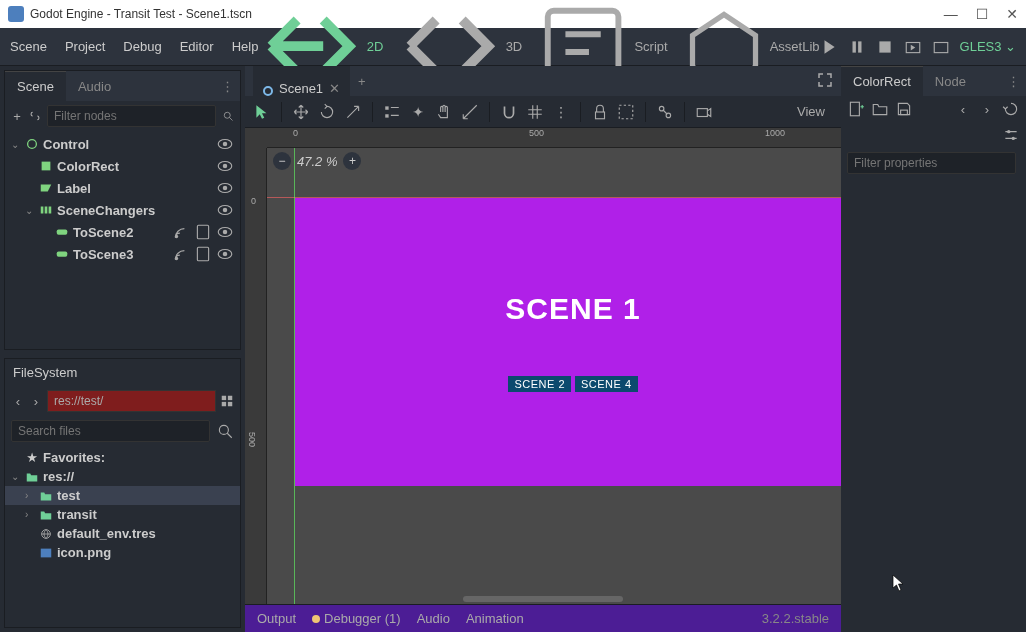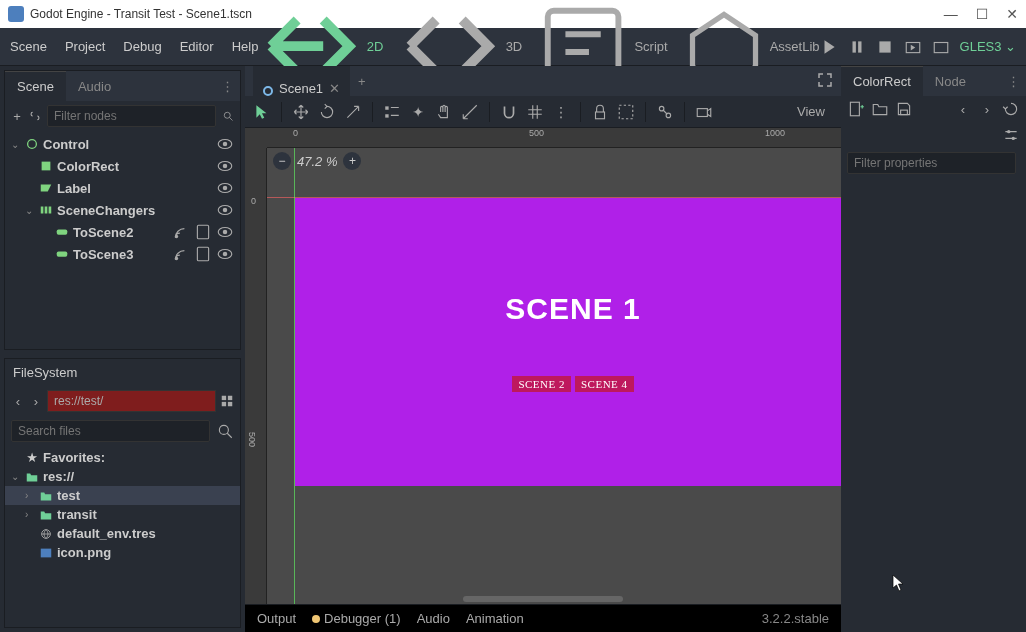--- a/index.html
+++ b/index.html
@@ -62,26 +62,26 @@
 .ruler-h { position: absolute; top: 0; left: 22px; right: 0; height: 20px; background: #3a3a3a; border-bottom: 1px solid #222; }
 .ruler-v { position: absolute; top: 20px; left: 0; width: 22px; bottom: 0; background: #3a3a3a; border-right: 1px solid #222; }
 .ruler-corner { position: absolute; top: 0; left: 0; width: 22px; height: 20px; background: #3a3a3a; }
 .ruler-tick { position: absolute; font-size: 9px; color: #aaa; }
 .zoom-controls { position: absolute; top: 24px; left: 28px; display: flex; align-items: center; gap: 6px; z-index: 10; }
 .zoom-btn { width: 18px; height: 18px; background: #2d333d; border-radius: 50%; color: #ccc; display: flex; align-items: center; justify-content: center; font-size: 12px; cursor: pointer; }
 .zoom-val { color: #ccc; font-size: 13px; font-style: italic; }
 .viewport-content { position: absolute; left: 50px; top: 70px; width: 556px; height: 288px; background: #b020e8; display: flex; flex-direction: column; align-items: center; justify-content: center; }
 .scene-title { color: #fff; font-size: 30px; font-weight: bold; font-family: Impact, sans-serif; letter-spacing: 1px; }
 .scene-btns { display: flex; gap: 4px; margin-top: 50px; }
-.scene-btn { background: #be185d; color: #fff; padding: 2px 6px; font-size: 11px; font-family: Liberation Serif, serif; letter-spacing: 0.5px; }
+.scene-btn { background: #0c4a6e; color: #fff; padding: 2px 6px; font-size: 11px; font-family: Liberation Sans, sans-serif; letter-spacing: 0.5px; }
 .guide-h { position: absolute; left: 22px; right: 0; height: 1px; background: rgba(255,100,100,0.6); top: 69px; }
 .guide-v { position: absolute; top: 20px; bottom: 0; width: 1px; background: rgba(100,255,100,0.6); left: 49px; }
 .scroll-h { position: absolute; bottom: 2px; left: 50%; transform: translateX(-50%); width: 160px; height: 6px; background: #666; border-radius: 3px; }
 
-.bottom-bar { height: 28px; background: #000000; display: flex; align-items: center; padding: 0 12px; gap: 16px; border-top: 1px solid #1a1d22; }
+.bottom-bar { height: 28px; background: #4c1d95; display: flex; align-items: center; padding: 0 12px; gap: 16px; border-top: 1px solid #1a1d22; }
 .bottom-tab { color: #aaa; cursor: pointer; display: flex; align-items: center; gap: 4px; }
 .dot { width: 8px; height: 8px; background: #f0c674; border-radius: 50%; }
 .version { margin-left: auto; color: #888; }
 
 .right-col { width: 185px; background: #262b33; display: flex; flex-direction: column; }
 .cursor-arrow { position: absolute; left: 892px; top: 574px; z-index: 100; }
 .cursor-arrow svg { width: 14px; height: 18px; }
 svg { width: 100%; height: 100%; }
 .dots-menu { color: #888; margin-left: auto; padding: 0 6px; cursor: pointer; }
 </style>

